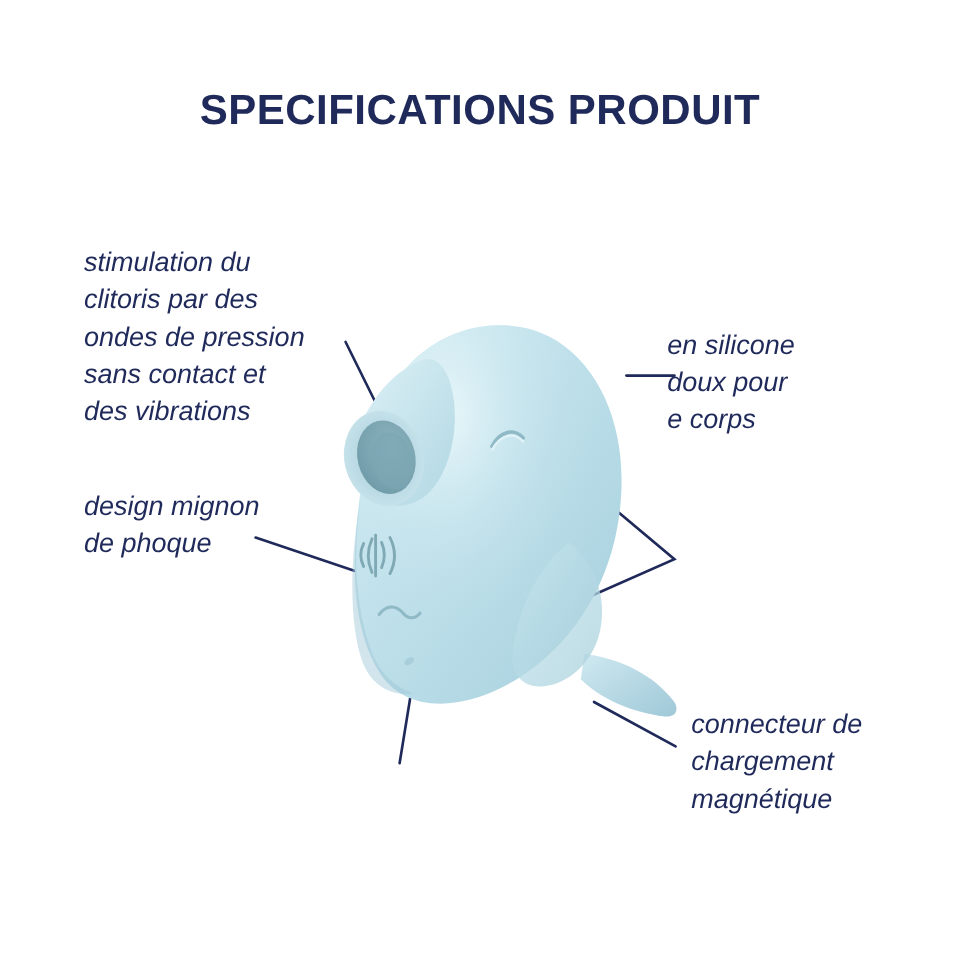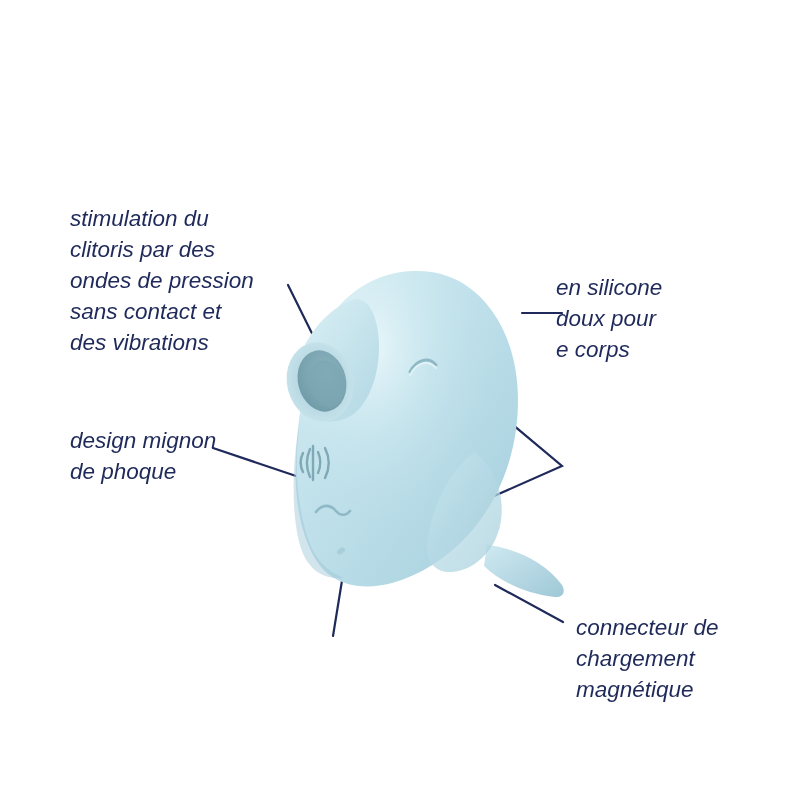--- a/index.html
+++ b/index.html
@@ -40,40 +40,41 @@
     line-height: 31px;
     font-weight: 500;
     font-family: "Liberation Sans", sans-serif;
     white-space: pre-line;
     font-style: italic;
   }
   .callout.left  { text-align: left; }
   .callout.right { text-align: left; }
 
   #c-stimulation { left: 70px;  top: 203px; width: 240px; }
-  #c-design      { left: 70px;  top: 425px; width: 240px; }
+  #c-design      { left: 70px;  top: 406px; width: 240px; }
   #c-commande    { left: 70px;  top: 557px; width: 275px; }
   #c-silicone    { left: 556px; top: 272px; width: 215px; }
   #c-moteurs     { left: 576px; top: 422px; width: 215px; }
-  #c-connecteur  { left: 576px; top: 588px; width: 220px; margin-top: 24px; }
+  #c-connecteur  { left: 576px; top: 588px; width: 220px; }
 
   
   #art {
     position: absolute;
     left: 0;
     top: 0;
     width: 800px;
     height: 800px;
   }
 </style>
 </head>
 <body>
 
 <div id="page">
 
+  <div id="title">SPECIFICATIONS PRODUIT</div>
 
   <svg id="art" viewBox="0 0 800 800">
     <defs>
 
       <linearGradient id="bodyGrad" x1="0" y1="0" x2="1" y2="1">
         <stop offset="0%" stop-color="#d9eff4"></stop>
         <stop offset="38%" stop-color="#c2e2ec"></stop>
         <stop offset="72%" stop-color="#b2d8e4"></stop>
         <stop offset="100%" stop-color="#a2cbda"></stop>
       </linearGradient>

